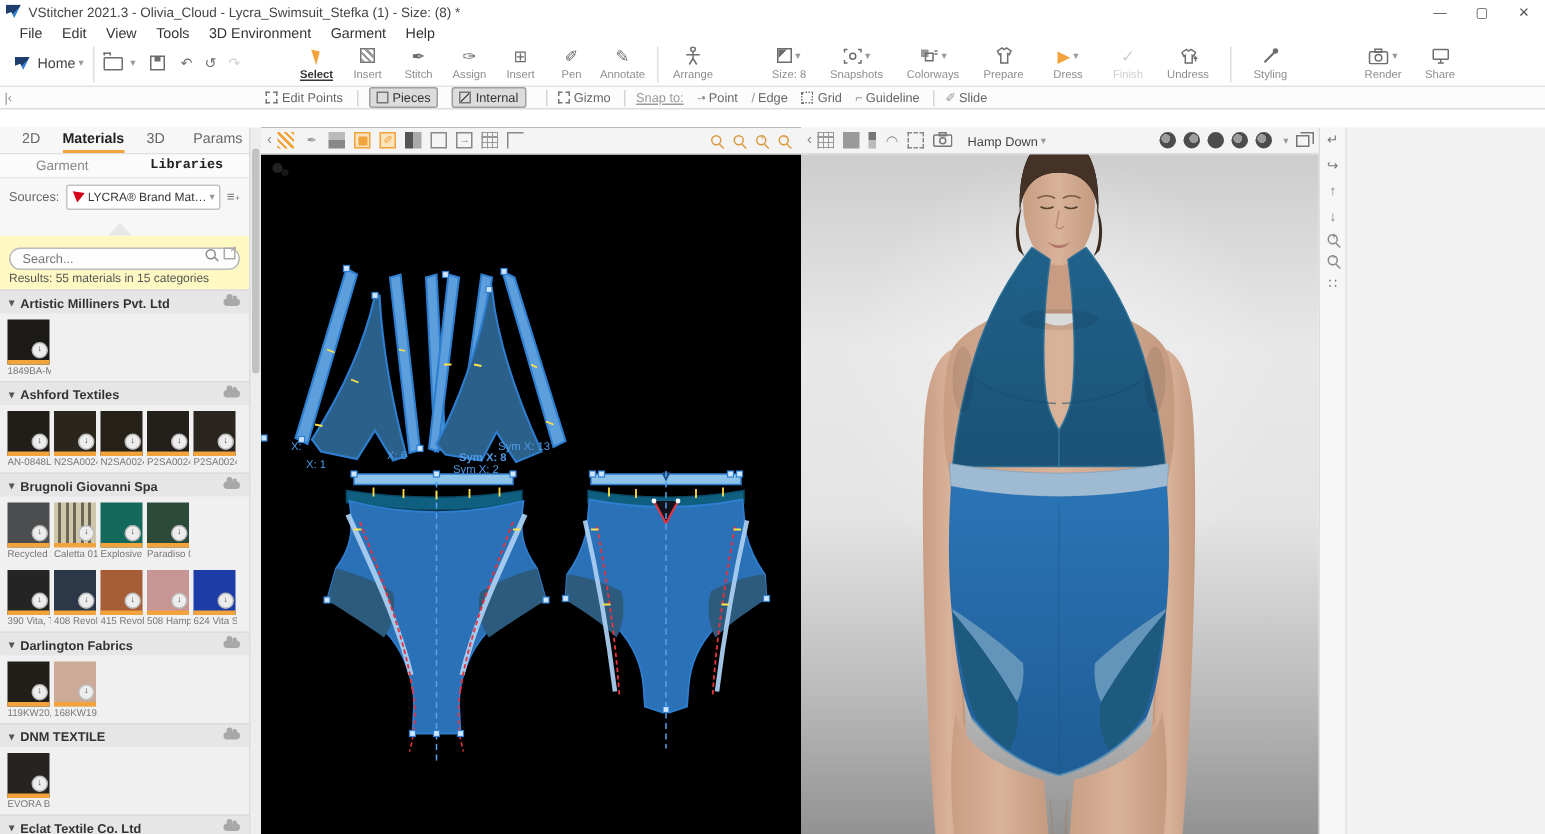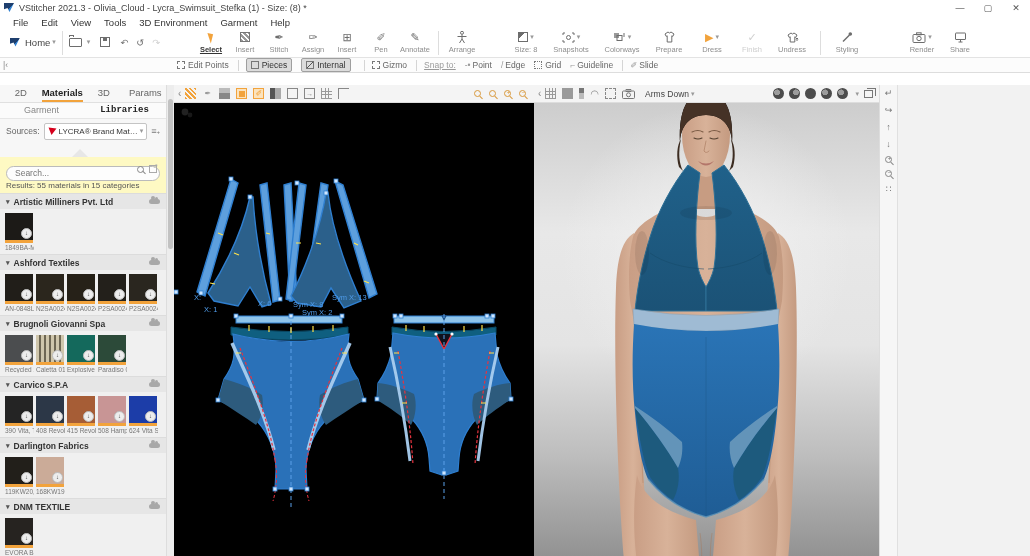--- a/index.html
+++ b/index.html
@@ -446,25 +446,20 @@
               </div>
               <div class="swl">Explosive</div>
             </div>
             <div class="sw">
               <div class="swc" style="background: rgb(44, 74, 57);">
                 <span class="swbadge">↓</span>
               </div>
               <div class="swl">Paradiso 0</div>
             </div>
           </div>
-          <div class="cath">
-            <span class="tri">▾</span>
-            <span>Carvico S.P.A</span>
-            <span class="cloudic"></span>
-          </div>
           <div class="swrow">
             <div class="sw">
               <div class="swc" style="background: rgb(36, 36, 36);">
                 <span class="swbadge">↓</span>
               </div>
               <div class="swl">390 Vita, T</div>
             </div>
             <div class="sw">
               <div class="swc" style="background: rgb(44, 55, 71);">
                 <span class="swbadge">↓</span>
@@ -654,21 +649,21 @@
             </g>
             <g stroke="#ffe24a" stroke-width="1.2">
               <path d="M232,222 V228 M250,223 V229 M290,223 V229 M308,222 V228 M220,250 H225 M315,250 H320 M228,300 H233 M307,300 H312"></path>
             </g>
           </g>
         </svg>
 
         <span class="plabel" style="left:20px;top:190px;">X:</span>
         <span class="plabel" style="left:30px;top:202px;">X: 1</span>
         <span class="plabel" style="left:84px;top:196px;">X: 6</span>
-        <span class="plabel" style="left:119px;top:197px;">Sym X: 8</span>
+        <span class="plabel" style="left:132px;top:197px;font-weight:bold;">Sym X: 8</span>
         <span class="plabel" style="left:128px;top:205px;">Sym X: 2</span>
         <span class="plabel" style="left:158px;top:190px;">Sym X: 13</span>
       </div>
     </div>
 
     <div class="p3d">
       <div class="ptb">
         <span class="chev">‹</span>
         <div class="g">
           <span class="pic" style="background:repeating-linear-gradient(0deg,#999 0 1px,transparent 1px 3.5px),repeating-linear-gradient(90deg,#999 0 1px,transparent 1px 3.5px);"></span>
@@ -677,21 +672,21 @@
           <span style="color:#888;font-size:10px;cursor:pointer;">◠</span>
           <span class="pic" style="border:1.2px dashed #888;box-sizing:border-box;"></span>
           <span style="cursor:pointer;">
             <svg width="13" height="10" viewBox="0 0 13 10">
                 <rect x="0.5" y="2" width="12" height="7.5" rx="1" fill="none" stroke="#777"></rect>
                 <rect x="4.2" y="0.5" width="4.5" height="2" fill="none" stroke="#777"></rect>
                 <circle cx="6.5" cy="5.8" r="2" fill="none" stroke="#777"></circle>
               </svg>
           </span>
           <span class="pose">
-            <span>Arms Down</span>
+            <span>Hamp Down</span>
             <span class="caret">▾</span>
           </span>
         </div>
         <div class="g" style="margin-left:auto;gap:5px;padding-right:2px;">
           <span class="head"></span>
           <span class="head" style="transform:scaleX(-1);"></span>
           <span class="head b"></span>
           <span class="head"></span>
           <span class="head"></span>
           <span class="caret">▾</span>

